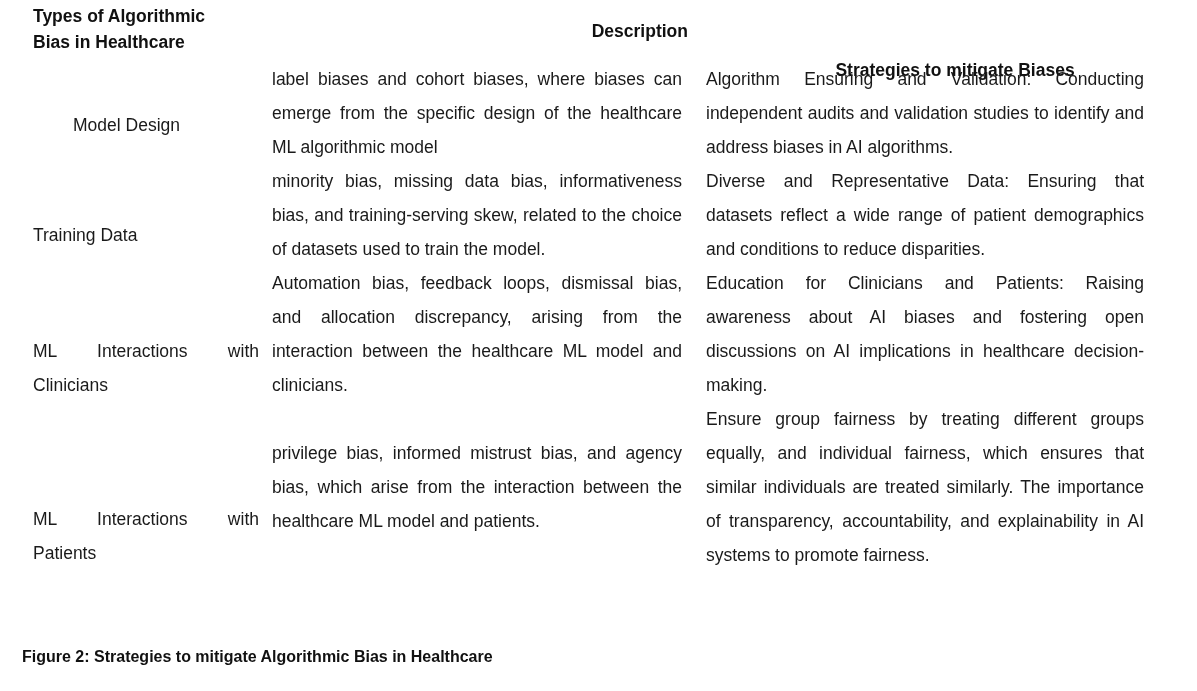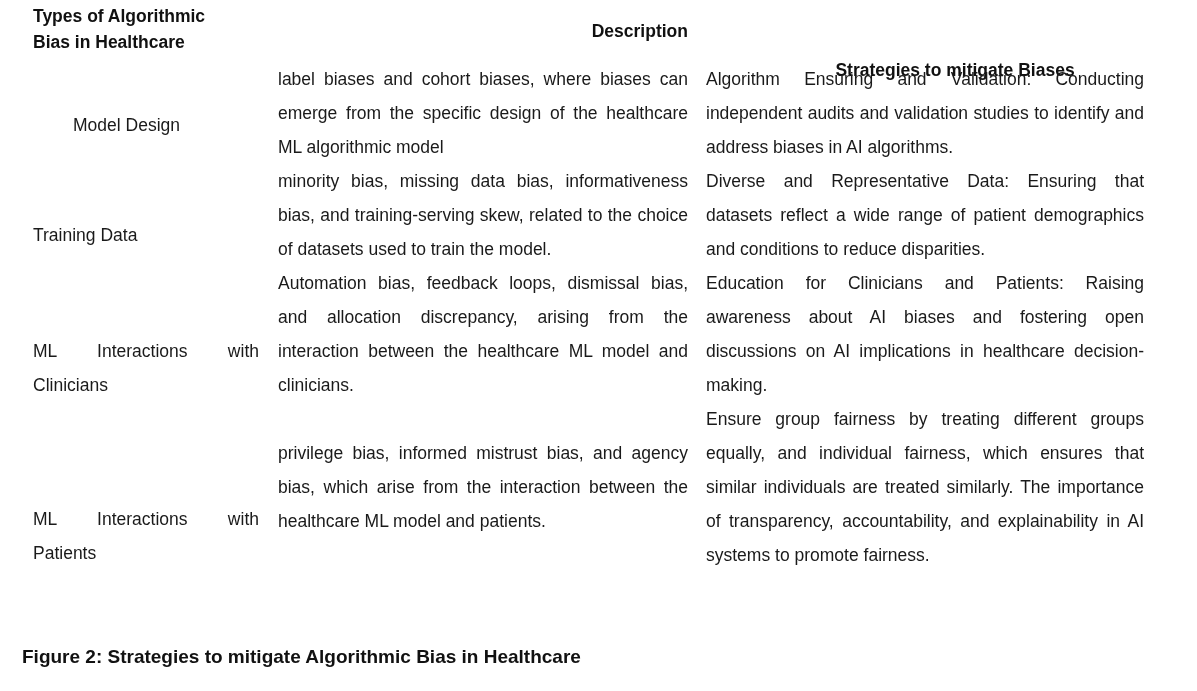--- a/index.html
+++ b/index.html
@@ -64,21 +64,21 @@
     line-height: 34px;
     color: #1a1a1a;
     text-align: justify;
     text-justify: inter-word;
   }
   .col-type {
     left: 33px;
     width: 226px;
   }
   .col-desc {
-    left: 278px;
+    left: 272px;
     width: 410px;
   }
   .col-strat {
     left: 706px;
     width: 438px;
   }
 
   
   .just-all {
     text-align-last: justify;
@@ -107,21 +107,21 @@
   .spacer-line {
     height: 34px;
   }
 
   
   .caption {
     position: absolute;
     left: 22px;
     top: 645px;
     font-weight: bold;
-    font-size: 19px;
+    font-size: 16px;
     line-height: 24px;
     color: #111111;
     white-space: nowrap;
   }
 </style>
 </head>
 <body>
 
 <div class="page">
 

